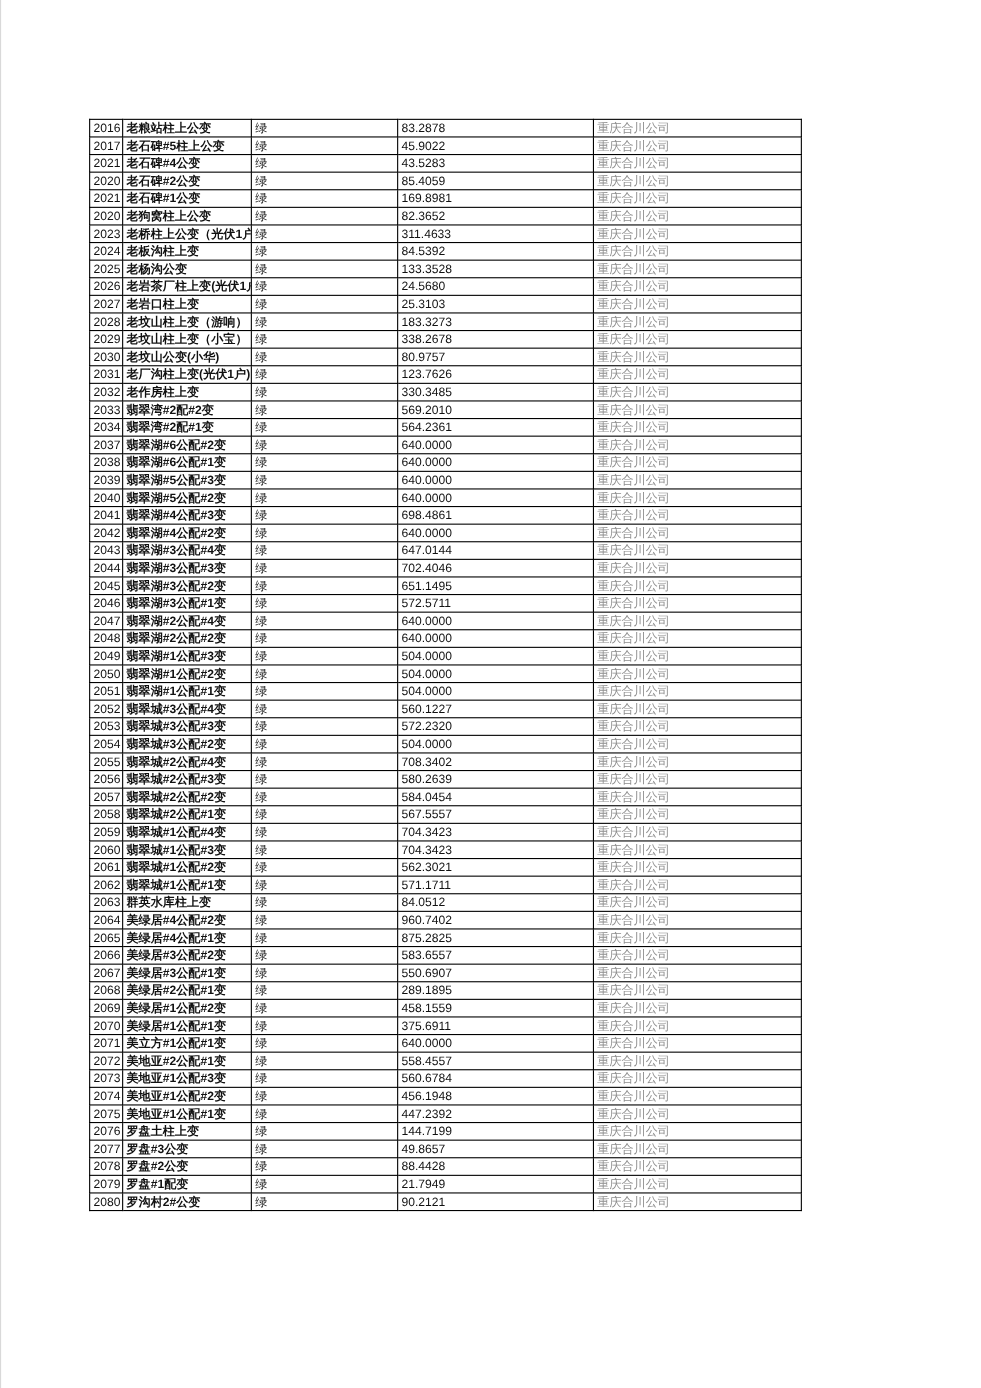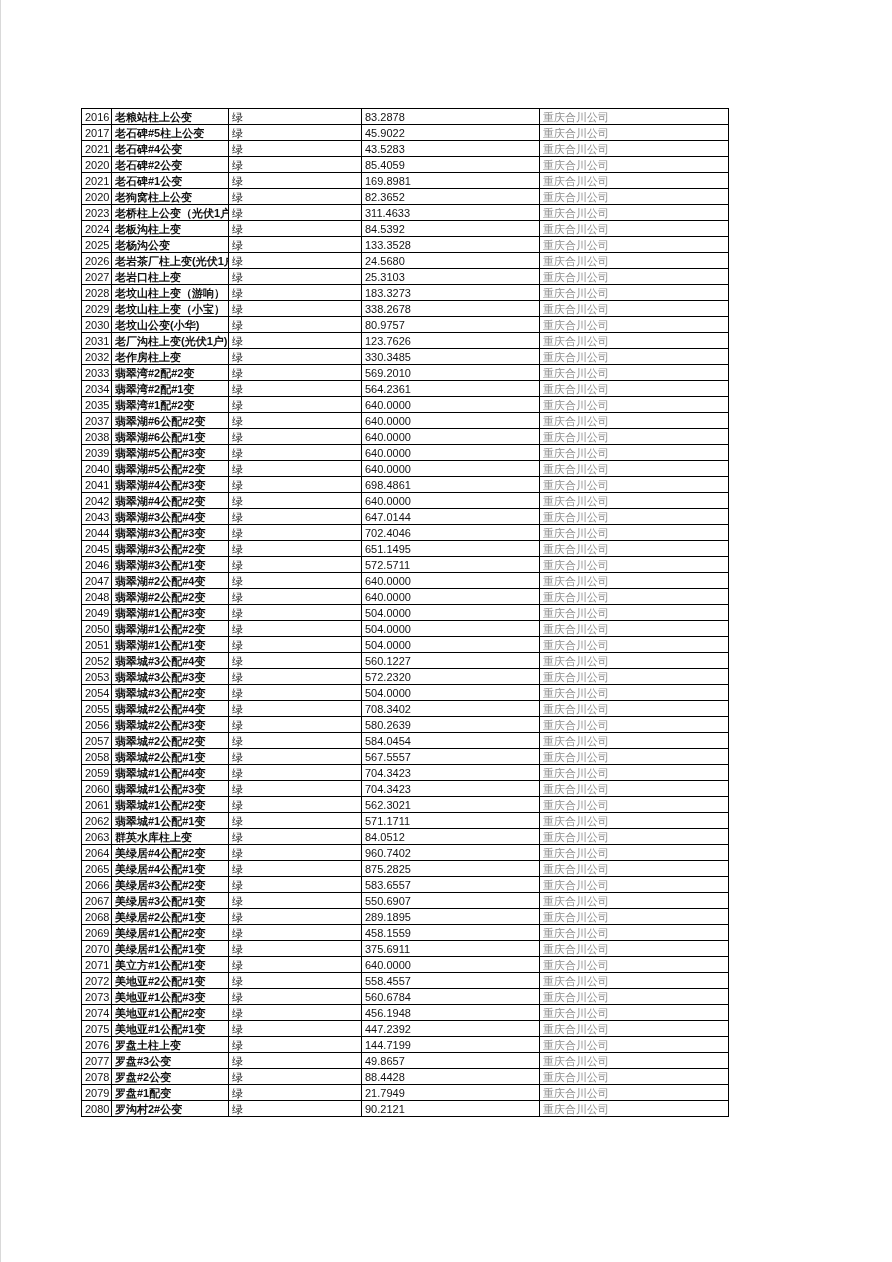--- a/index.html
+++ b/index.html
@@ -168,27 +168,20 @@
         <td class="cell-company">重庆合川公司</td>
       </tr>
       <tr>
         <td class="cell-id">2034</td>
         <td class="cell-name">翡翠湾#2配#1变</td>
         <td class="cell-status">绿</td>
         <td class="cell-value">564.2361</td>
         <td class="cell-company">重庆合川公司</td>
       </tr>
       <tr>
-        <td class="cell-id">2035</td>
-        <td class="cell-name">翡翠湾#1配#2变</td>
-        <td class="cell-status">绿</td>
-        <td class="cell-value">640.0000</td>
-        <td class="cell-company">重庆合川公司</td>
-      </tr>
-      <tr>
         <td class="cell-id">2037</td>
         <td class="cell-name">翡翠湖#6公配#2变</td>
         <td class="cell-status">绿</td>
         <td class="cell-value">640.0000</td>
         <td class="cell-company">重庆合川公司</td>
       </tr>
       <tr>
         <td class="cell-id">2038</td>
         <td class="cell-name">翡翠湖#6公配#1变</td>
         <td class="cell-status">绿</td>

